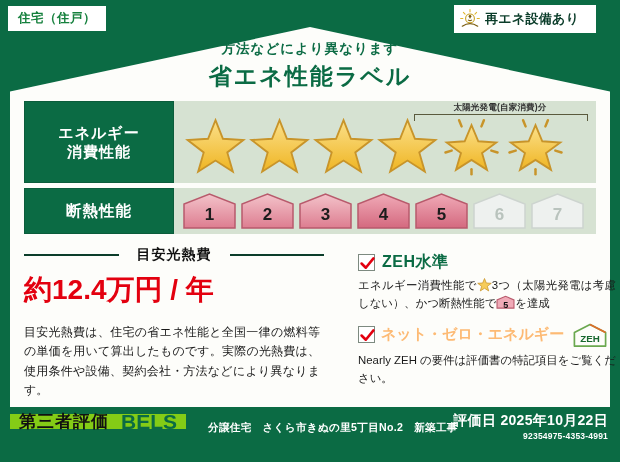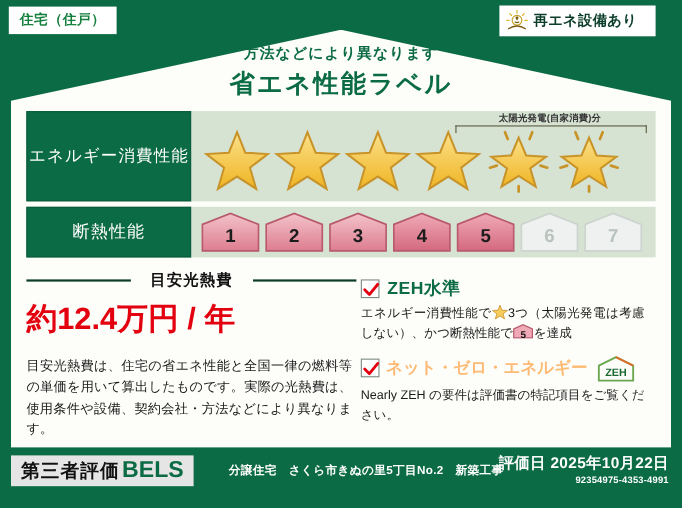--- a/index.html
+++ b/index.html
@@ -47,23 +47,23 @@
   }
   .title-sub { font-size: 13.5px; font-weight: bold; letter-spacing: 1px; }
   .title-main { font-size: 23px; font-weight: bold; letter-spacing: 2px; margin-top: 3px; text-align: center; }
 
   
   .perf { position: absolute; left: 24px; top: 101px; width: 572px; }
   .perf-row { display: flex; align-items: stretch; margin-bottom: 5px; }
   .perf-key {
     width: 150px; flex: 0 0 150px;
     background: #0b6b44; color: #fff;
-    display: flex; flex-direction: row;
+    display: flex; flex-direction: column;
     align-items: center; justify-content: center;
-    font-weight: normal; letter-spacing: 1px;
+    font-weight: bold; letter-spacing: 1px;
     border: 1px solid #0b5c3b;
   }
   .perf-key .l { line-height: 1.28; }
   .row-energy .perf-key { font-size: 15px; height: 82px; }
   .row-insul  .perf-key { font-size: 15.5px; height: 46px; }
   .perf-val {
     flex: 1 1 auto; background: #d6e2d2;
     position: relative; display: flex; align-items: center;
   }
   .row-energy .perf-val { padding-left: 4px; }
@@ -100,21 +100,21 @@
     text-align: left; color: #e3000f;
     font-size: 28px; font-weight: bold; letter-spacing: 0px; margin-top: 7px;
   }
   .cost-desc {
     margin-top: 14px; width: 296px;
     font-size: 12px; line-height: 1.62; color: #1a1a1a;
     text-align: justify;
   }
 
   
-  .checks { position: absolute; left: 328px; top: 252px; width: 258px; }
+  .checks { position: absolute; left: 358px; top: 252px; width: 258px; }
   .check-line { display: flex; align-items: center; gap: 7px; }
   .check-box { width: 17px; height: 17px; flex: 0 0 17px; border: 1.4px solid #7d8a80; background: #fff; }
   .check-title { font-size: 16px; font-weight: bold; color: #0b6b44; letter-spacing: .5px; }
   .check-title.dark { color: #fdba74; font-size: 15px; letter-spacing: 0px; }
   .check-body {
     font-size: 11.4px; line-height: 1.62; color: #1a1a1a; margin-top: 3px; text-align: justify;
   }
   .inline-ic { display: inline-block; vertical-align: -3px; }
   .mini-star { width: 15px; height: 15px; }
   .mini-house { width: 19px; height: 14px; position: relative; vertical-align: -2px; }
@@ -122,22 +122,22 @@
     position: absolute; left: 0; right: 0; top: 2.5px; text-align: center;
     font-size: 9px; font-weight: bold; color: #111;
   }
   .zeh-logo { width: 40px; height: 26px; vertical-align: -8px; }
   .zeh-row { display: flex; align-items: center; gap: 6px; margin-top: 9px; }
 
   
   .footer { position: absolute; left: 0; right: 0; bottom: 0; height: 55px; }
   .bels {
     position: absolute; left: 10px; top: 7px;
-    height: 28px; padding: 0 9px; background: #e5e5e5;
-    display: flex; align-items: center; gap: 2px;
+    height: 15px; padding: 0 9px; background: #84cc16;
+    display: flex; align-items: center; gap: 12px;
   }
   .bels .jp { font-size: 17px; font-weight: bold; color: #111; letter-spacing: 1px; }
   .bels .en { font-size: 21px; font-weight: bold; color: #0b6b44; letter-spacing: 0px; }
   .bldg {
     position: absolute; left: 208px; top: 14px;
     font-size: 10.6px; font-weight: bold; color: #ffffff; letter-spacing: .3px;
   }
   .eval {
     position: absolute; right: 12px; top: 5px; text-align: right; color: #fff;
   }

